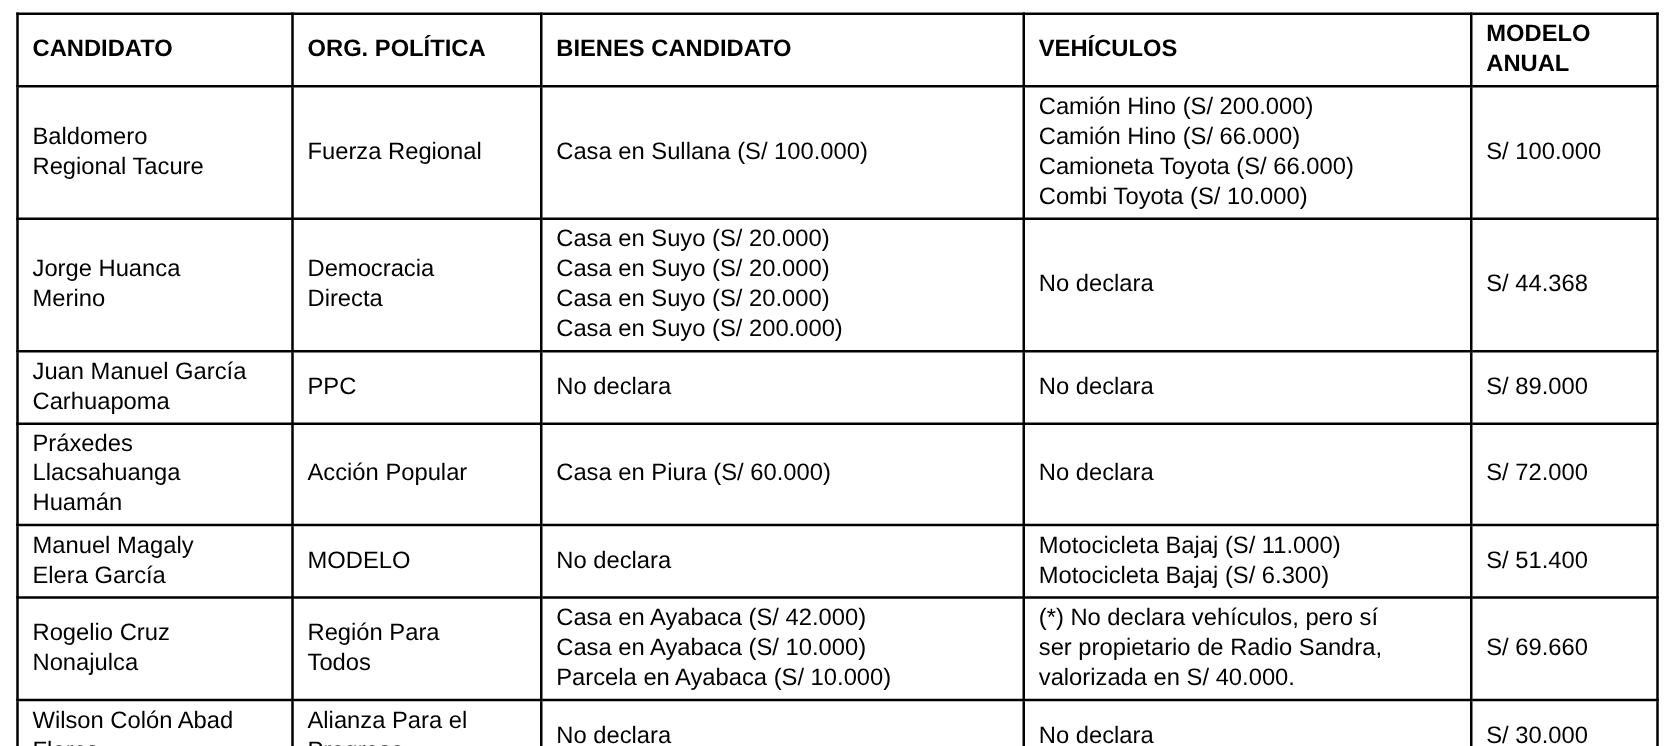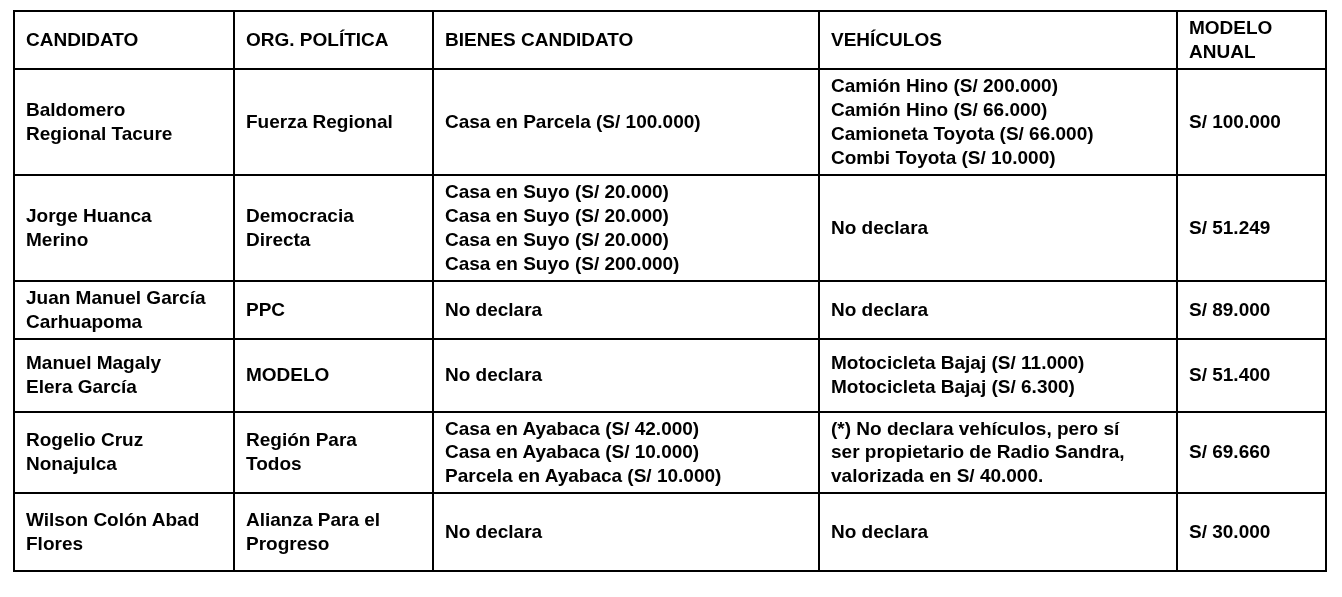--- a/index.html
+++ b/index.html
@@ -34,21 +34,20 @@
   table.candidates th,
   table.candidates td {
     border: 2px solid #000000;
     padding: 4px 11px;
     font-size: 19px;
     line-height: 1.26;
     vertical-align: middle;
     text-align: left;
     white-space: pre-line;
     overflow: hidden;
-    font-weight: bold;
   }
   table.candidates th {
     font-weight: bold;
   }
   thead tr          { height: 52px;  }
   tbody tr:nth-child(1) { height: 106px; }
   tbody tr:nth-child(2) { height: 104px; }
   tbody tr:nth-child(3) { height: 53px; margin-left: 29px;  }
   tbody tr:nth-child(4) { height: 73px;  }
   tbody tr:nth-child(5) { height: 57px;  }
@@ -75,46 +74,55 @@
         <th>VEHÍCULOS</th>
         <th>MODELO
 ANUAL</th>
       </tr>
     </thead>
     <tbody>
       <tr>
         <td>Baldomero
 Regional Tacure</td>
         <td>Fuerza Regional</td>
-        <td>Casa en Parcela (S/ 100.000)</td>
+        <td>Casa en Sullana (S/ 100.000)</td>
         <td>Camión Hino (S/ 200.000)
 Camión Hino (S/ 66.000)
 Camioneta Toyota (S/ 66.000)
 Combi Toyota (S/ 10.000)</td>
         <td>S/ 100.000</td>
       </tr>
       <tr>
         <td>Jorge Huanca
 Merino</td>
         <td>Democracia
 Directa</td>
         <td>Casa en Suyo (S/ 20.000)
 Casa en Suyo (S/ 20.000)
 Casa en Suyo (S/ 20.000)
 Casa en Suyo (S/ 200.000)</td>
         <td>No declara</td>
-        <td>S/ 51.249</td>
+        <td>S/ 44.368</td>
       </tr>
       <tr>
         <td>Juan Manuel García
 Carhuapoma</td>
         <td>PPC</td>
         <td>No declara</td>
         <td>No declara</td>
         <td>S/ 89.000</td>
+      </tr>
+      <tr>
+        <td>Práxedes
+Llacsahuanga
+Huamán</td>
+        <td>Acción Popular</td>
+        <td>Casa en Piura (S/ 60.000)</td>
+        <td>No declara</td>
+        <td>S/ 72.000</td>
       </tr>
       <tr>
         <td>Manuel Magaly
 Elera García</td>
         <td>MODELO</td>
         <td>No declara</td>
         <td>Motocicleta Bajaj (S/ 11.000)
 Motocicleta Bajaj (S/ 6.300)</td>
         <td>S/ 51.400</td>
       </tr>

